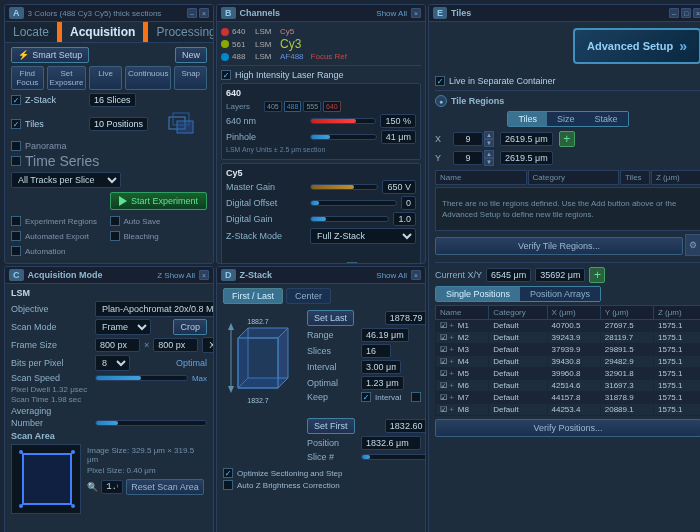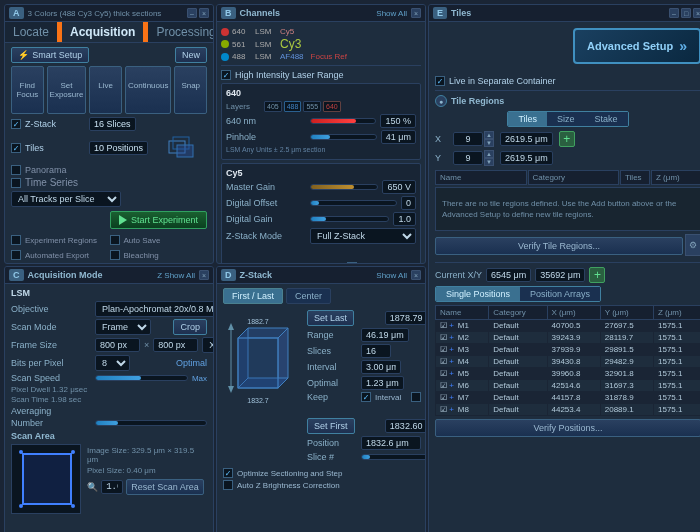--- a/index.html
+++ b/index.html
@@ -106,21 +106,21 @@
       gap: 3px;
       margin: 3px 0;
     }
     .action-btn {
       flex: 1;
       background: linear-gradient(to bottom, #2a4060, #1a3050);
       border: 1px solid #3a6080;
       border-radius: 2px;
       color: #9ab8d0;
       font-size: 8px;
-      padding: 14px 2px;
+      padding: 2px 2px;
       cursor: pointer;
       text-align: center;
     }
 
     
     .check-row {
       display: flex;
       align-items: center;
       gap: 4px;
       margin: 2px 0;
@@ -519,21 +519,21 @@
         </div>
       </div>
 
       <div class="check-row">
         <div class="chk"></div>
         <span style="font-size:9px;color:#8090a8">Panorama</span>
       </div>
 
       <div class="check-row">
         <div class="chk"></div>
-        <span style="font-size:10px;color:#8090a8">Time Series</span>
+        <span style="font-size:14px;color:#8090a8">Time Series</span>
       </div>
 
       <div style="margin:3px 0;display:flex;align-items:center;gap:3px">
         <select class="select-field" style="width:110px">
           <option>All Tracks per Slice</option>
         </select>
       </div>
 
       <div style="margin:4px 0;display:flex;justify-content:flex-end">
         <button class="start-btn">

